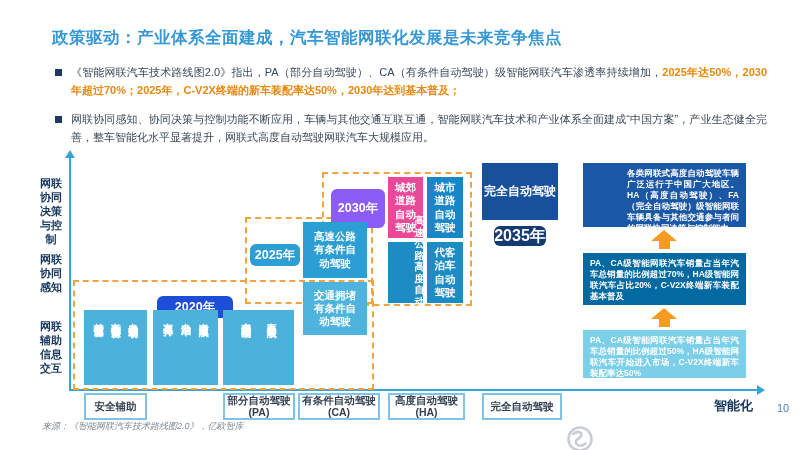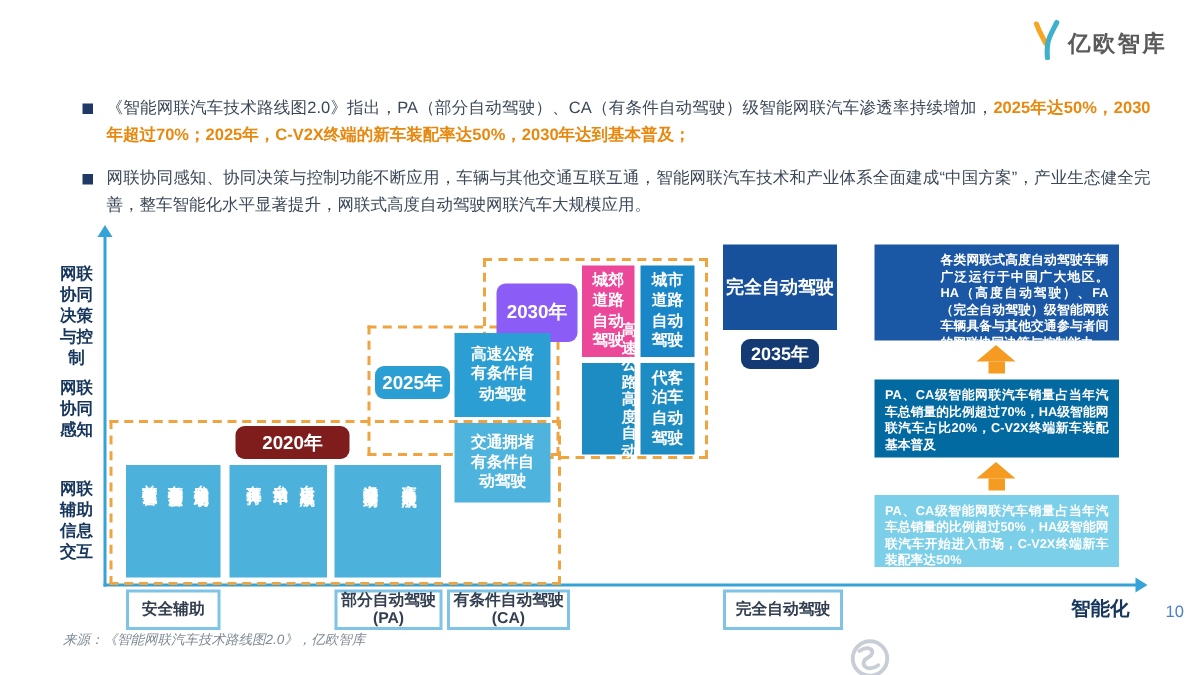--- a/index.html
+++ b/index.html
@@ -27,24 +27,24 @@
   .ylab1{top:176px}.ylab2{top:252px}.ylab3{top:319px}
 
   
   .dr{position:absolute;border:2px dashed #F0A440;z-index:1;}
   .dr2020{left:73px;top:280px;width:297px;height:106px;}
   .dr2025{left:245px;top:217px;width:124px;height:83px;}
   .dr2030{left:322px;top:172px;width:146px;height:130px;}
 
   
   .ylabel{position:absolute;z-index:2;border-radius:6px;color:#fff;font-weight:bold;font-size:12.5px;display:flex;align-items:center;justify-content:center;}
-  .y2020{left:157px;top:284px;width:76px;height:22px;background:#7f1d1d;}
+  .y2020{left:157px;top:296px;width:76px;height:22px;background:#1d4ed8;}
   .y2025{left:250px;top:244px;width:50px;height:22px;background:#2B9FD3;}
   .y2030{left:331px;top:189px;width:54px;height:39px;background:#8b5cf6;}
-  .y2035{left:494px;top:226px;width:52px;height:20px;background:#143A74;font-size:12px;}
+  .y2035{left:494px;top:226px;width:52px;height:20px;background:#143A74;font-size:16px;}
 
   
   .cbox{position:absolute;z-index:2;color:#fff;display:flex;align-items:center;justify-content:center;font-weight:bold;}
   .vtexts{display:flex;justify-content:space-evenly;width:100%;padding:5px 2px;box-sizing:border-box;}
   .vt{writing-mode:vertical-rl;font-size:10px;letter-spacing:1px;line-height:1;}
   .b-sa{left:84px;top:310px;width:63px;height:75px;background:#4CB2DC;align-items:flex-start;}
   .b-da{left:153px;top:310px;width:65px;height:75px;background:#4CB2DC;align-items:flex-start;}
   .b-pa{left:223px;top:310px;width:71px;height:75px;background:#4CB2DC;align-items:flex-start;}
   .b-ca1{left:303px;top:222px;width:64px;height:56px;background:#2B9FD3;}
   .b-ca2{left:303px;top:282px;width:64px;height:53px;background:#4FB4DD;}
@@ -78,29 +78,21 @@
   .source{position:absolute;left:42px;top:420px;font-size:9px;font-style:italic;color:#7E8994;}
   .wm{position:absolute;left:566px;top:412px;display:flex;align-items:center;gap:6px;}
   .wm-text{font-size:12px;letter-spacing:1px;color:#0f172a;margin-top:41px;}
   .pageno{position:absolute;left:777px;top:402px;font-size:11px;color:#4C82C4;}
 </style>
 </head>
 <body>
 
 <div class="slide">
 
-  <div class="logo">
-    <span>
-      <svg width="21" height="27" viewBox="0 0 21 27">
-        <path d="M4 3 C6 9 8.5 12 10.2 16" stroke="#F5A623" stroke-width="3.4" fill="none" stroke-linecap="round"></path>
-        <path d="M17.5 2 C14.5 8 12 12 11.5 16 C11 20 11 22.5 11.3 25.5" stroke="#3FB0CC" stroke-width="3.4" fill="none" stroke-linecap="round"></path>
-      </svg>
-    </span>
-    <span class="logo-text">亿欧智库</span>
-  </div>
+  <div class="title">政策驱动：产业体系全面建成，汽车智能网联化发展是未来竞争焦点</div>
 
   <div class="bullet b1">
     <span class="sq"></span>
     <span><span>《智能网联汽车技术路线图2.0》指出，PA（部分自动驾驶）、CA（有条件自动驾驶）级智能网联汽车渗透率持续增加，</span><span class="hl">2025年达50%，2030年超过70%；2025年，C-V2X终端的新车装配率达50%，2030年达到基本普及；</span></span>
   </div>
   <div class="bullet b2">
     <span class="sq"></span>
     <span><span>网联协同感知、协同决策与控制功能不断应用，车辆与其他交通互联互通，智能网联汽车技术和产业体系全面建成“中国方案”，产业生态健全完善，整车智能化水平显著提升，网联式高度自动驾驶网联汽车大规模应用。</span><span class="hl"></span></span>
   </div>
 
@@ -198,20 +190,24 @@
       <span></span>
   </div>
   <div class="cat cat3">
     <span>部分自动驾驶</span>
       <span>(PA)</span>
   </div>
   <div class="cat cat4">
     <span>有条件自动驾驶</span>
       <span>(CA)</span>
   </div>
+  <div class="cat cat5">
+    <span>高度自动驾驶</span>
+      <span>(HA)</span>
+  </div>
   <div class="cat cat6">
     <span>完全自动驾驶</span>
       <span></span>
   </div>
 
   <div class="rp rp1">各类网联式高度自动驾驶车辆广泛运行于中国广大地区。HA（高度自动驾驶）、FA（完全自动驾驶）级智能网联车辆具备与其他交通参与者间的网联协同决策与控制能力</div>
   <div class="uparrow ua1">
     <div class="tri"></div>
     <div class="stem"></div>
   </div>

